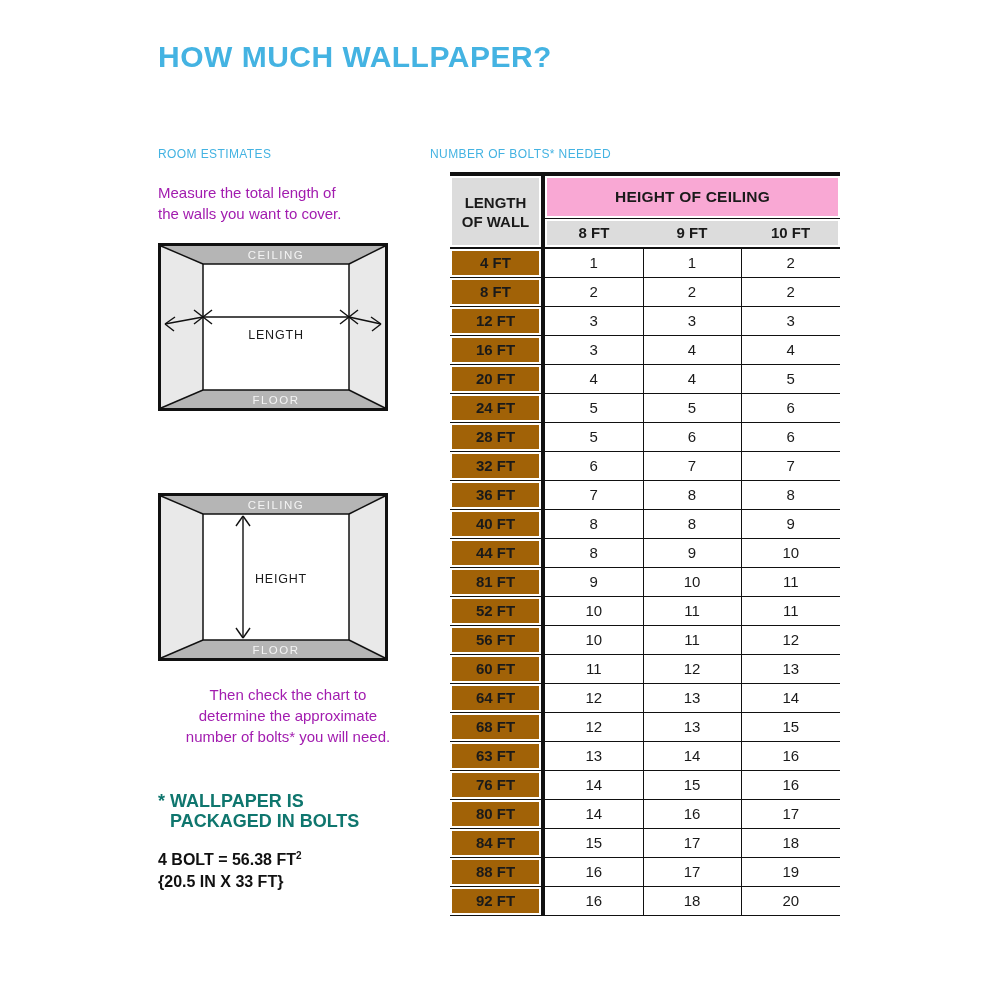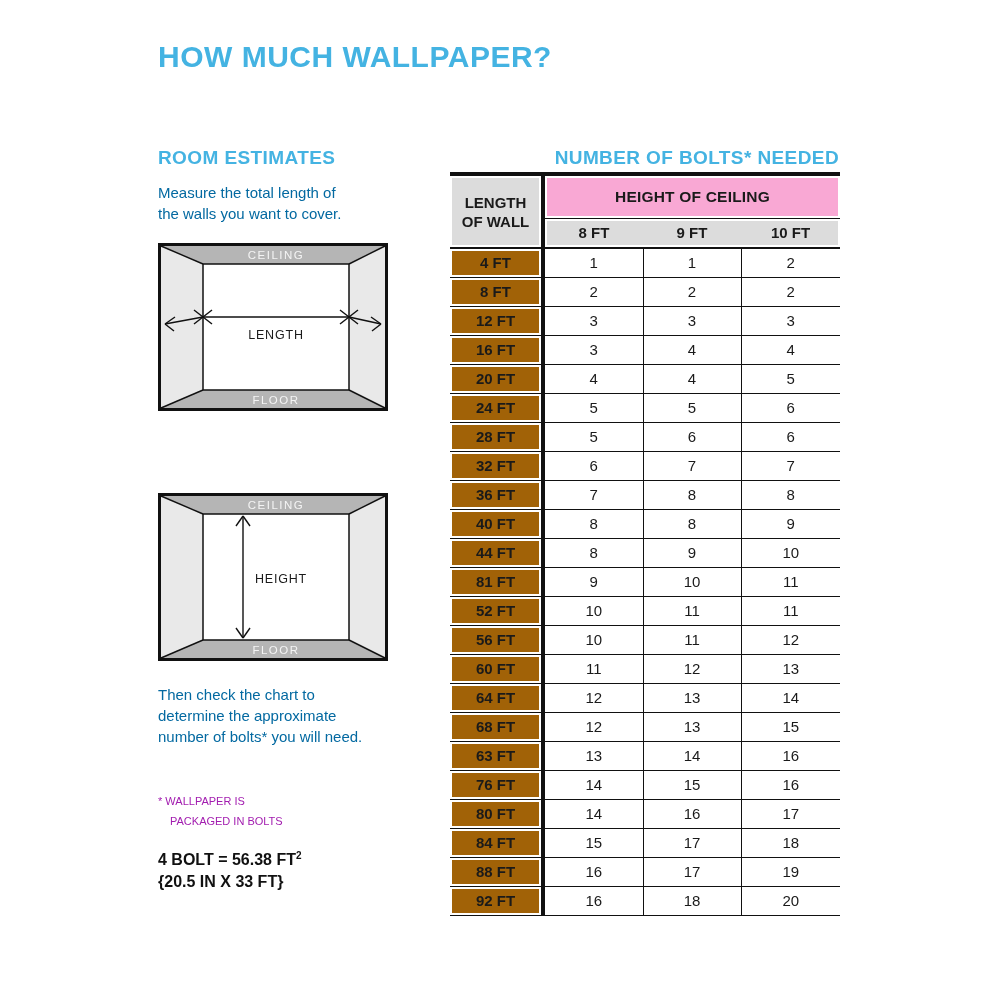--- a/index.html
+++ b/index.html
@@ -5,41 +5,41 @@
   * { margin:0; padding:0; box-sizing:border-box; }
   html,body { background:#fff; }
   body { font-family:"Liberation Sans", sans-serif; color:#1a1a1a; }
   .page { position:relative; width:1000px; height:996px; background:#fff; overflow:hidden; }
 
   .page-title {
     position:absolute; left:158px; top:40px;
     font-size:30px; font-weight:bold; letter-spacing:.5px; color:#44b3e2;
   }
   .section-heading {
-    position:absolute; font-size:19px; font-weight:bold; letter-spacing:.4px; color:#44b3e2;
+    position:absolute; font-size:12px; font-weight:normal; letter-spacing:.4px; color:#44b3e2;
   }
   .h-room { left:158px; top:147px; }
-  .h-bolts { left:449px; top:147px; width:390px; text-align:right; }
+  .h-bolts { left:430px; top:147px; width:390px; text-align:left; }
 
   .step { position:absolute; left:158px; width:260px; font-size:15px; line-height:21px;
-          color:#0369a1; white-space:pre-line; }
+          color:#a21caf; white-space:pre-line; }
   .step1 { top:182px; }
   .step2 { top:433px; }
-  .step3 { top:684px; }
+  .step3 { top:684px;text-align:center; }
 
   .diagram { position:absolute; left:158px; }
   .diag1 { top:243px; }
   .diag2 { top:493px; }
   .diagram svg text { font-family:"Liberation Sans", sans-serif; }
   .diag-line { stroke:#111; stroke-width:1.4; fill:none; }
   .diag-label-light { fill:#f4f4f4; font-size:11.5px; letter-spacing:1.5px; }
   .diag-label-dark  { fill:#1a1a1a; font-size:12.5px; letter-spacing:.8px; }
 
-  .footnote { position:absolute; left:158px; top:792px; font-size:11px; font-weight:normal;
-              line-height:19.5px; color:#a21caf; }
+  .footnote { position:absolute; left:158px; top:792px; font-size:18px; font-weight:bold;
+              line-height:19.5px; color:#0f766e; }
   .footnote .line2 { display:block; padding-left:12px; }
   .bolt-spec { position:absolute; left:158px; top:845px; font-size:16px; font-weight:bold;
                line-height:22px; color:#111; }
   .bolt-spec sup { font-size:10px; vertical-align:6px; }
 
   .table-wrap { position:absolute; left:450px; top:172px; }
   table.bolts { border-collapse:collapse; table-layout:fixed; width:390px;
                 border-top:4px solid #111; }
   table.bolts th, table.bolts td { padding:0; text-align:center; vertical-align:middle; }
 

